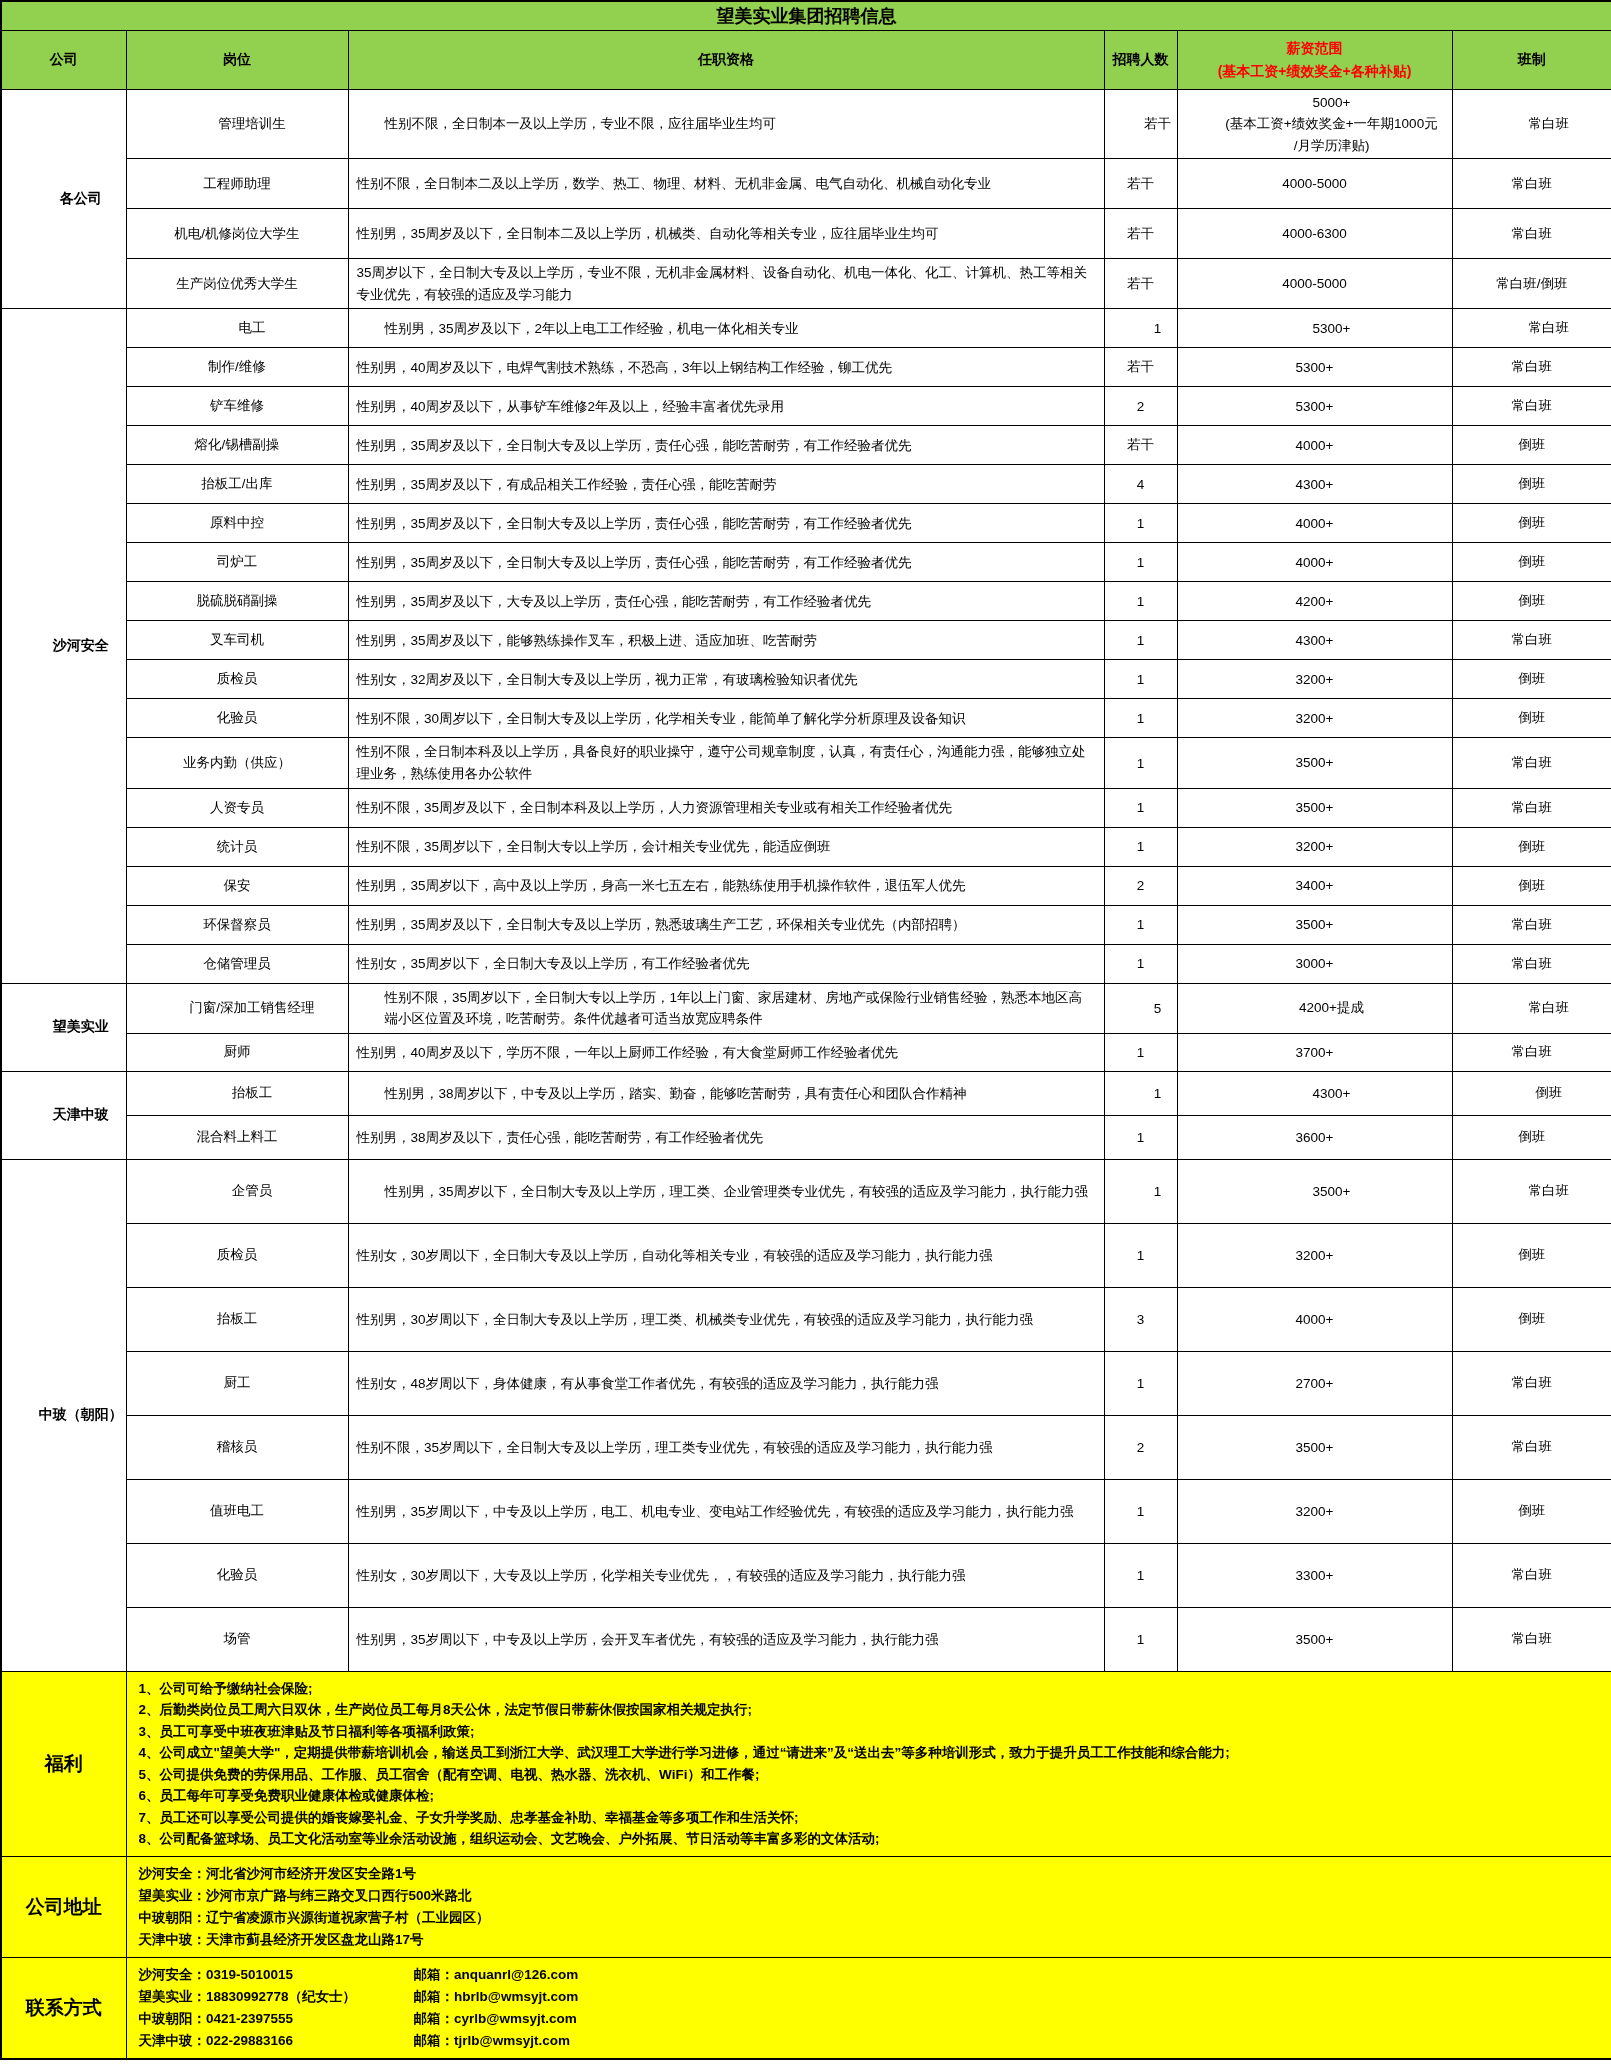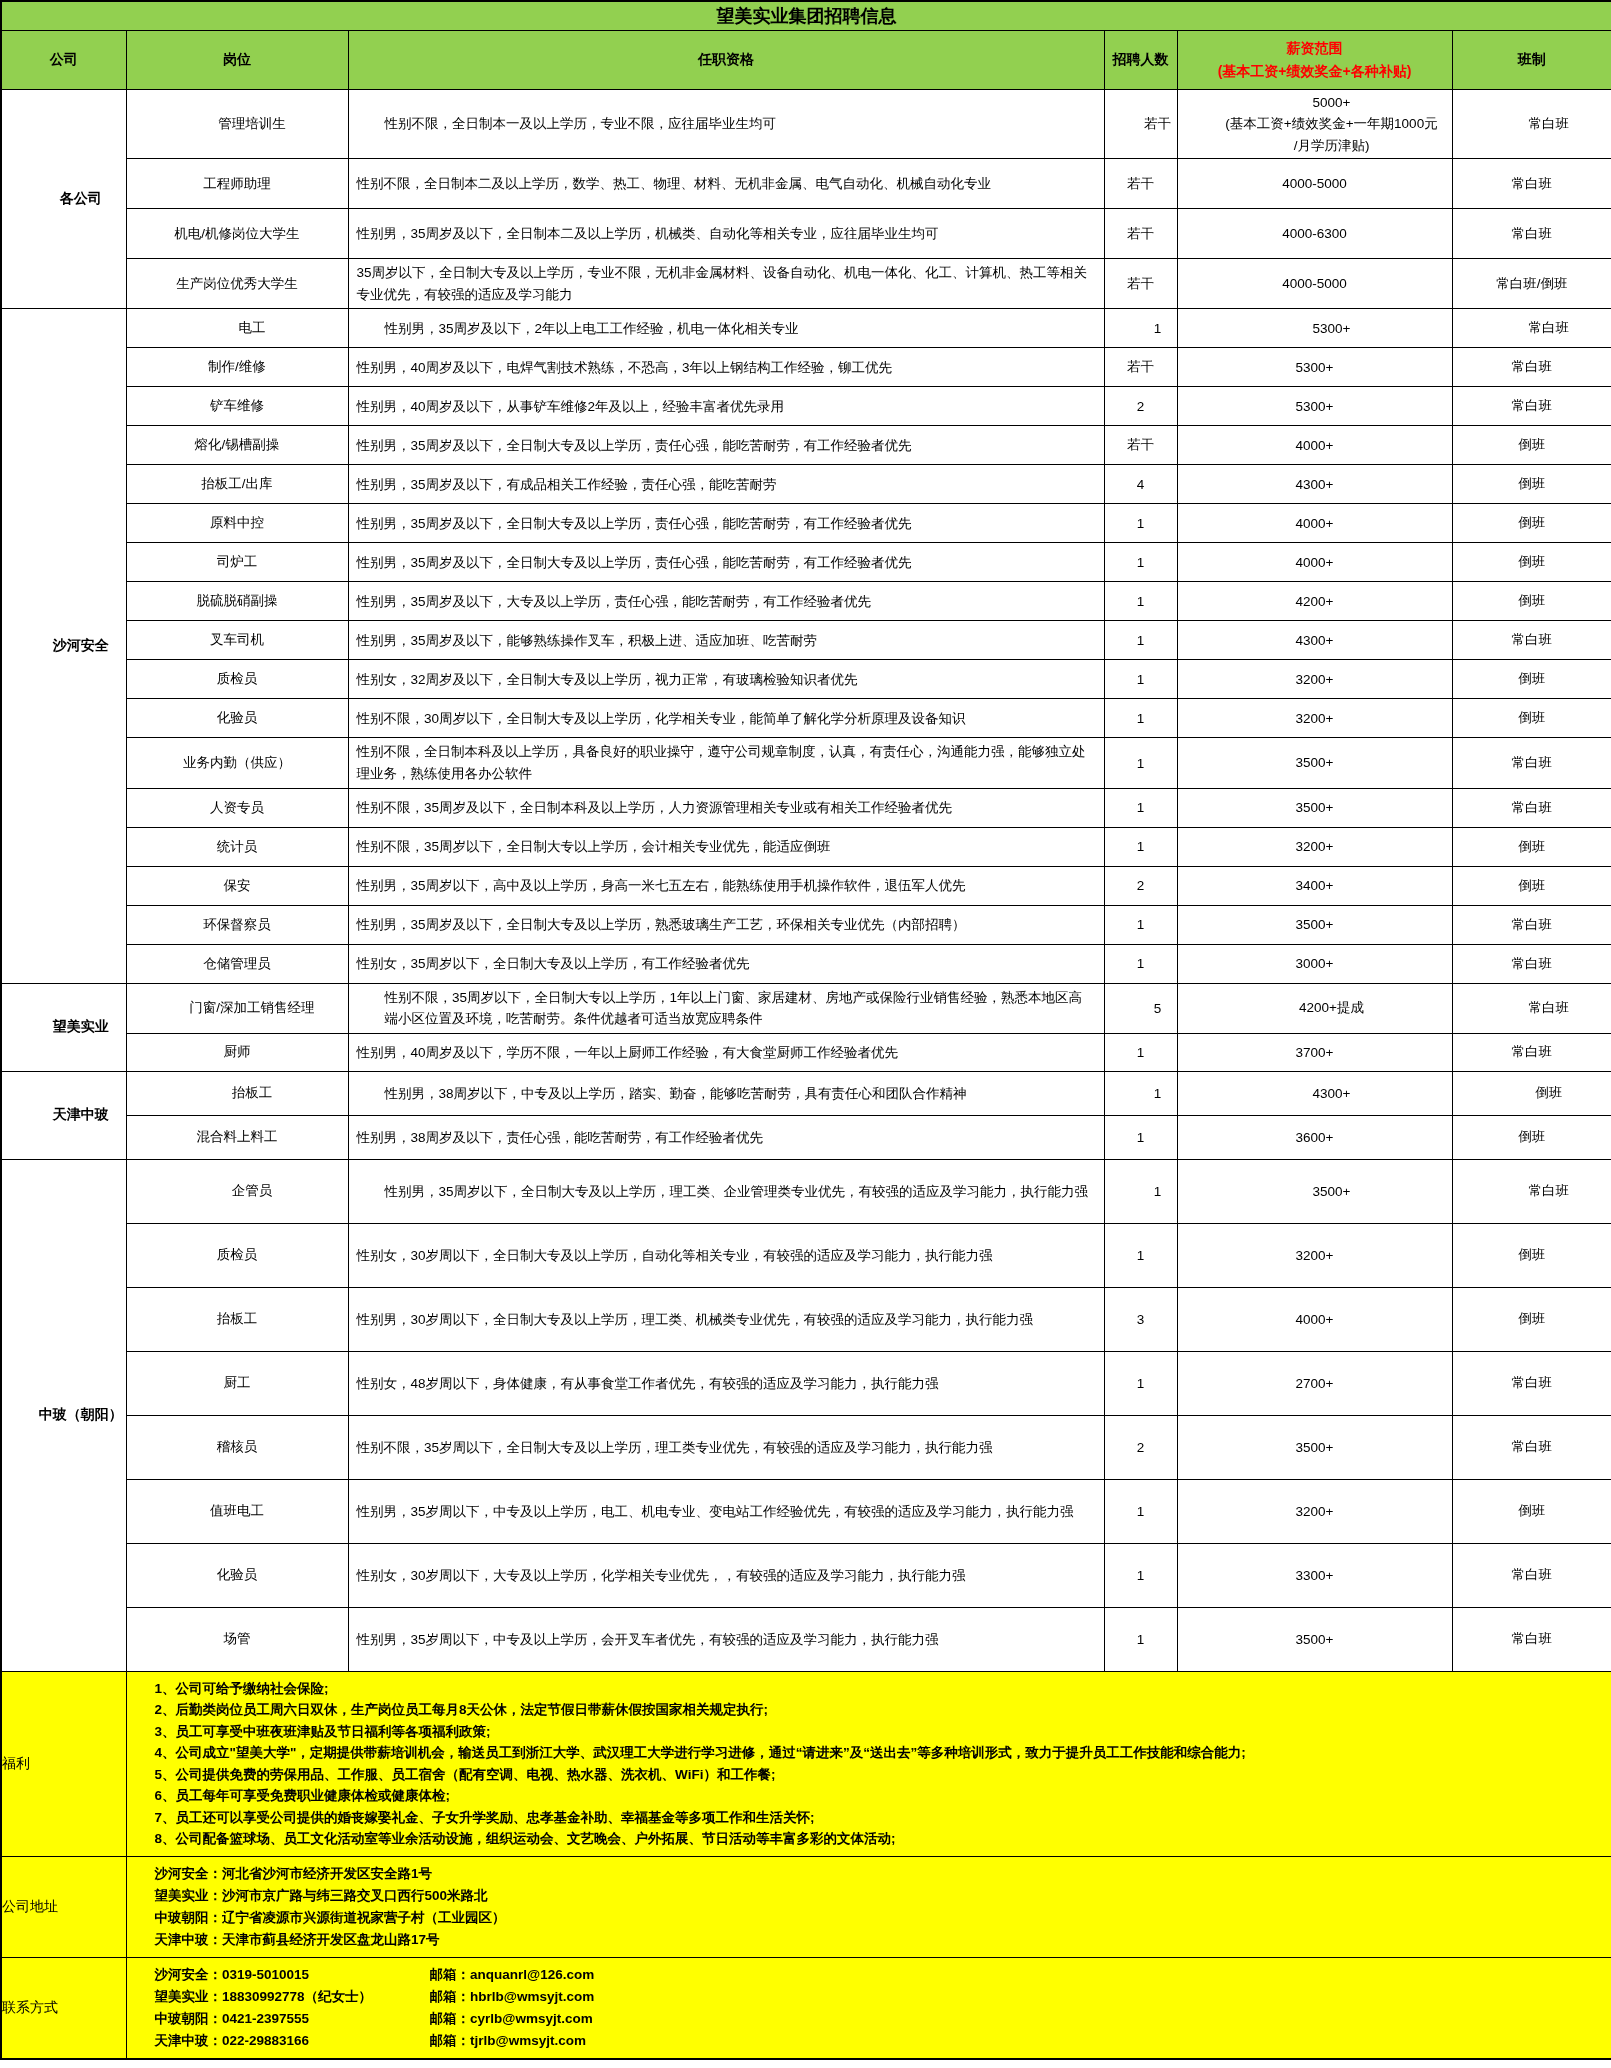--- a/index.html
+++ b/index.html
@@ -64,24 +64,25 @@
   tr.grp-1 { height: 39px; }
   tr.grp-2 { height: 38px; }
   tr.grp-3 { height: 44px; }
   tr.grp-4 { height: 64px; }
   tr.group-start td { border-top: 3px solid var(--border, #000); padding-left: 36px; }
   tr.footer-row td {
     background: var(--yellow, #ffff00);
     border-top: 3px solid var(--border, #000);
   }
   .footer-label {
-    font-weight: normal;
-    font-size: 14px;
-  }
-  .footer-content { padding: 6px 28px; }
+    text-align: center;
+    font-weight: bold;
+    font-size: 19px;
+  }
+  .footer-content { padding: 6px 12px; }
   .footer-line {
     font-weight: bold;
     font-size: 13.5px;
     line-height: 22px;
     white-space: nowrap;
   }
   .benefits .footer-line { line-height: 21.5px; }
   .contact-left { display: inline-block; width: 275px; }
 </style>
 </head>

